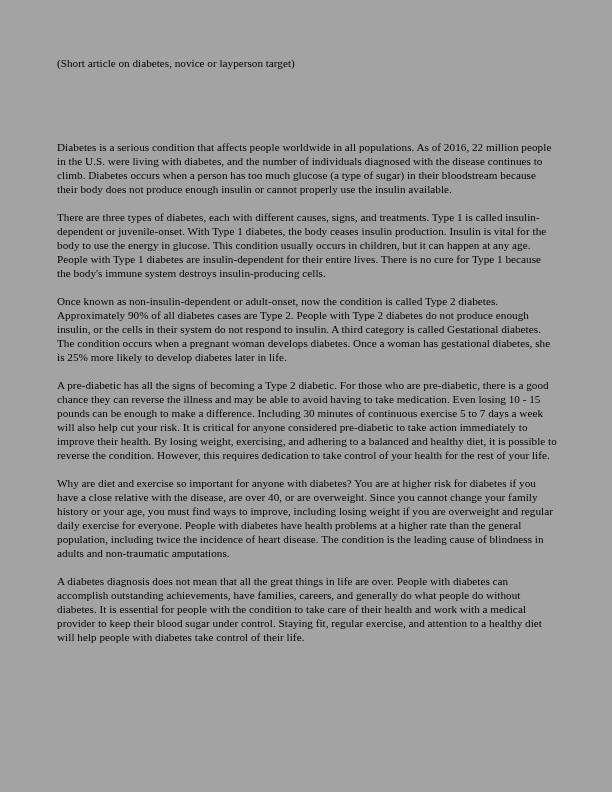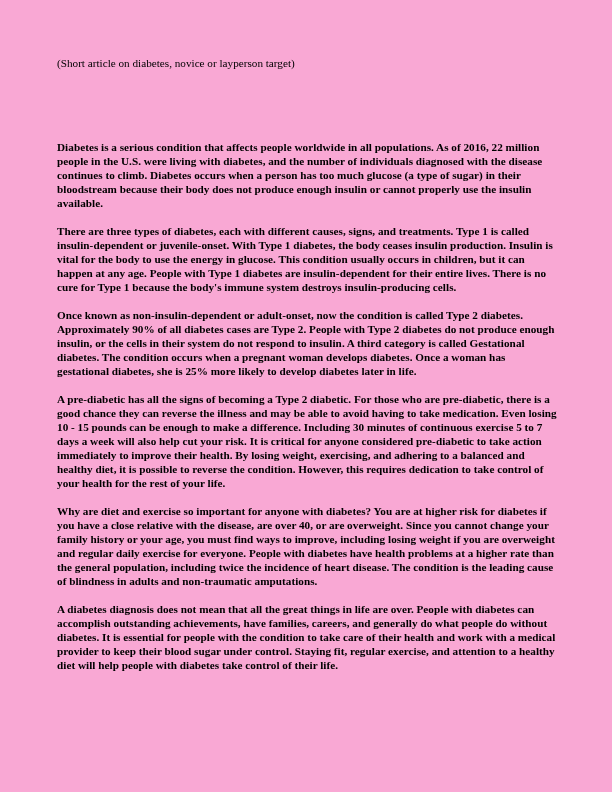--- a/index.html
+++ b/index.html
@@ -10,21 +10,21 @@
   }
   body {
     font-family: "Liberation Serif", "DejaVu Serif", serif;
     color: #000000;
     -webkit-font-smoothing: none;
   }
   .page {
     position: relative;
     width: 612px;
     height: 792px;
-    background: #f9a8d4;
+    background: #a3a3a3;
     overflow: hidden;
     box-sizing: border-box;
   }
   .content {
     position: absolute;
     left: 57px;
     top: 56px;
     width: 500px;
   }
   .note-line {
@@ -41,21 +41,20 @@
     font-weight: normal;
     margin: 0;
   }
   .para {
     font-size: 11.2px;
     line-height: 14px;
     margin: 0;
     text-align: left;
     word-spacing: -0.1px;
     letter-spacing: 0.04px;
-    font-weight: bold;
   }
   .para-gap {
     height: 14px;
   }
 </style>
 </head>
 <body>
 
 <div class="page">
   <div class="content">

